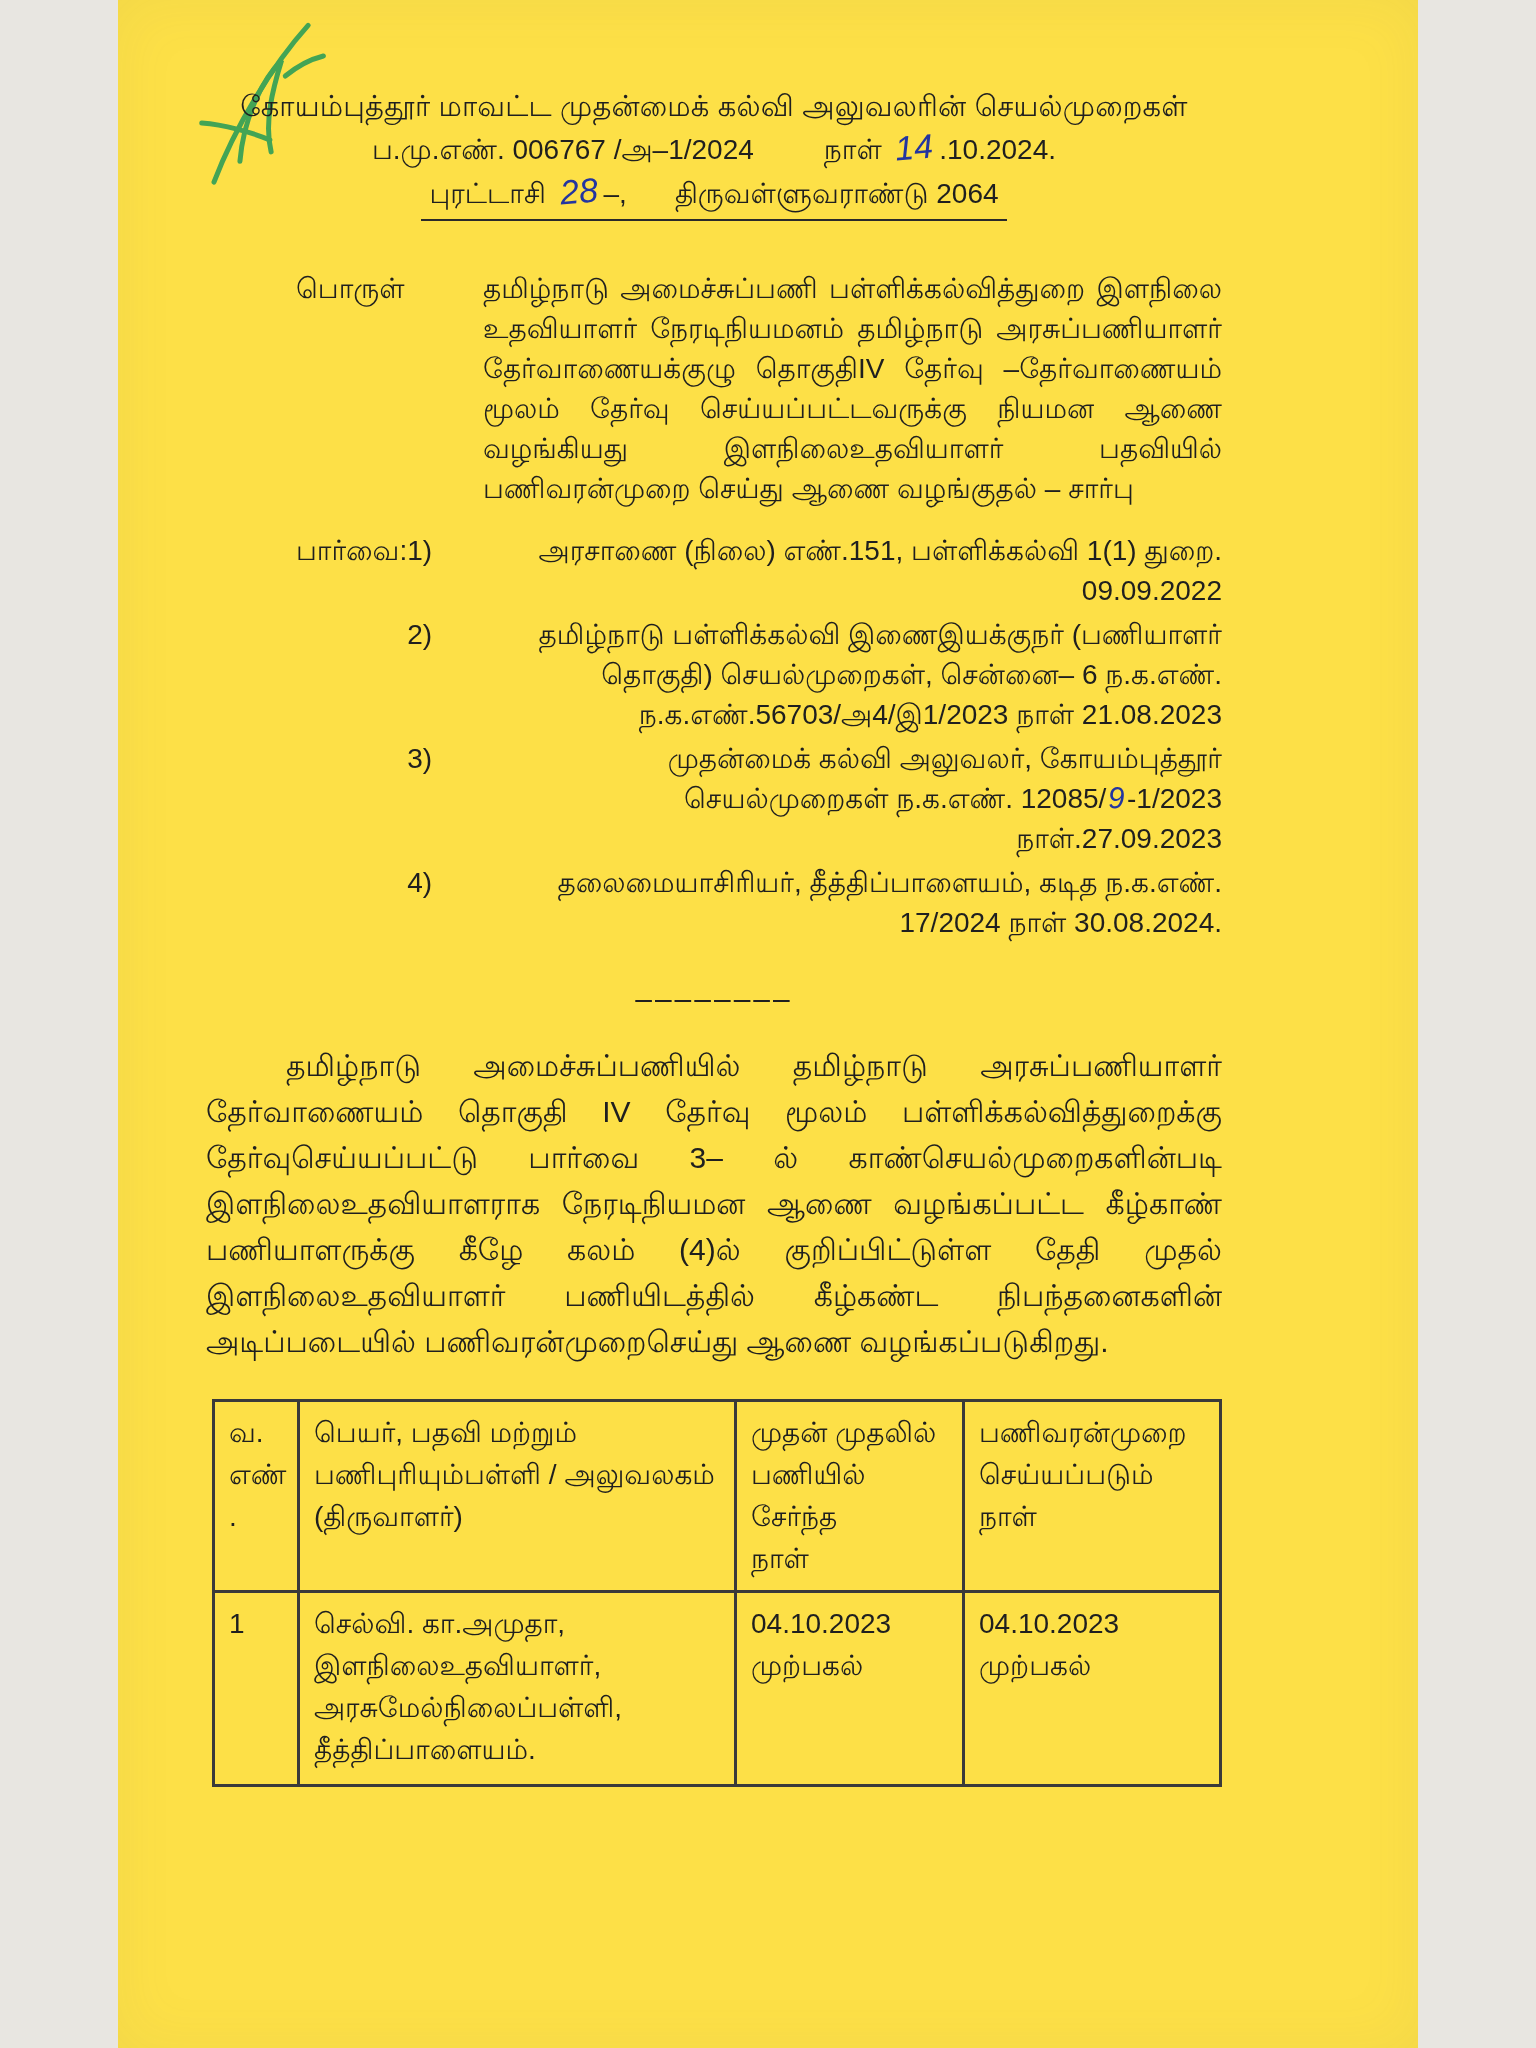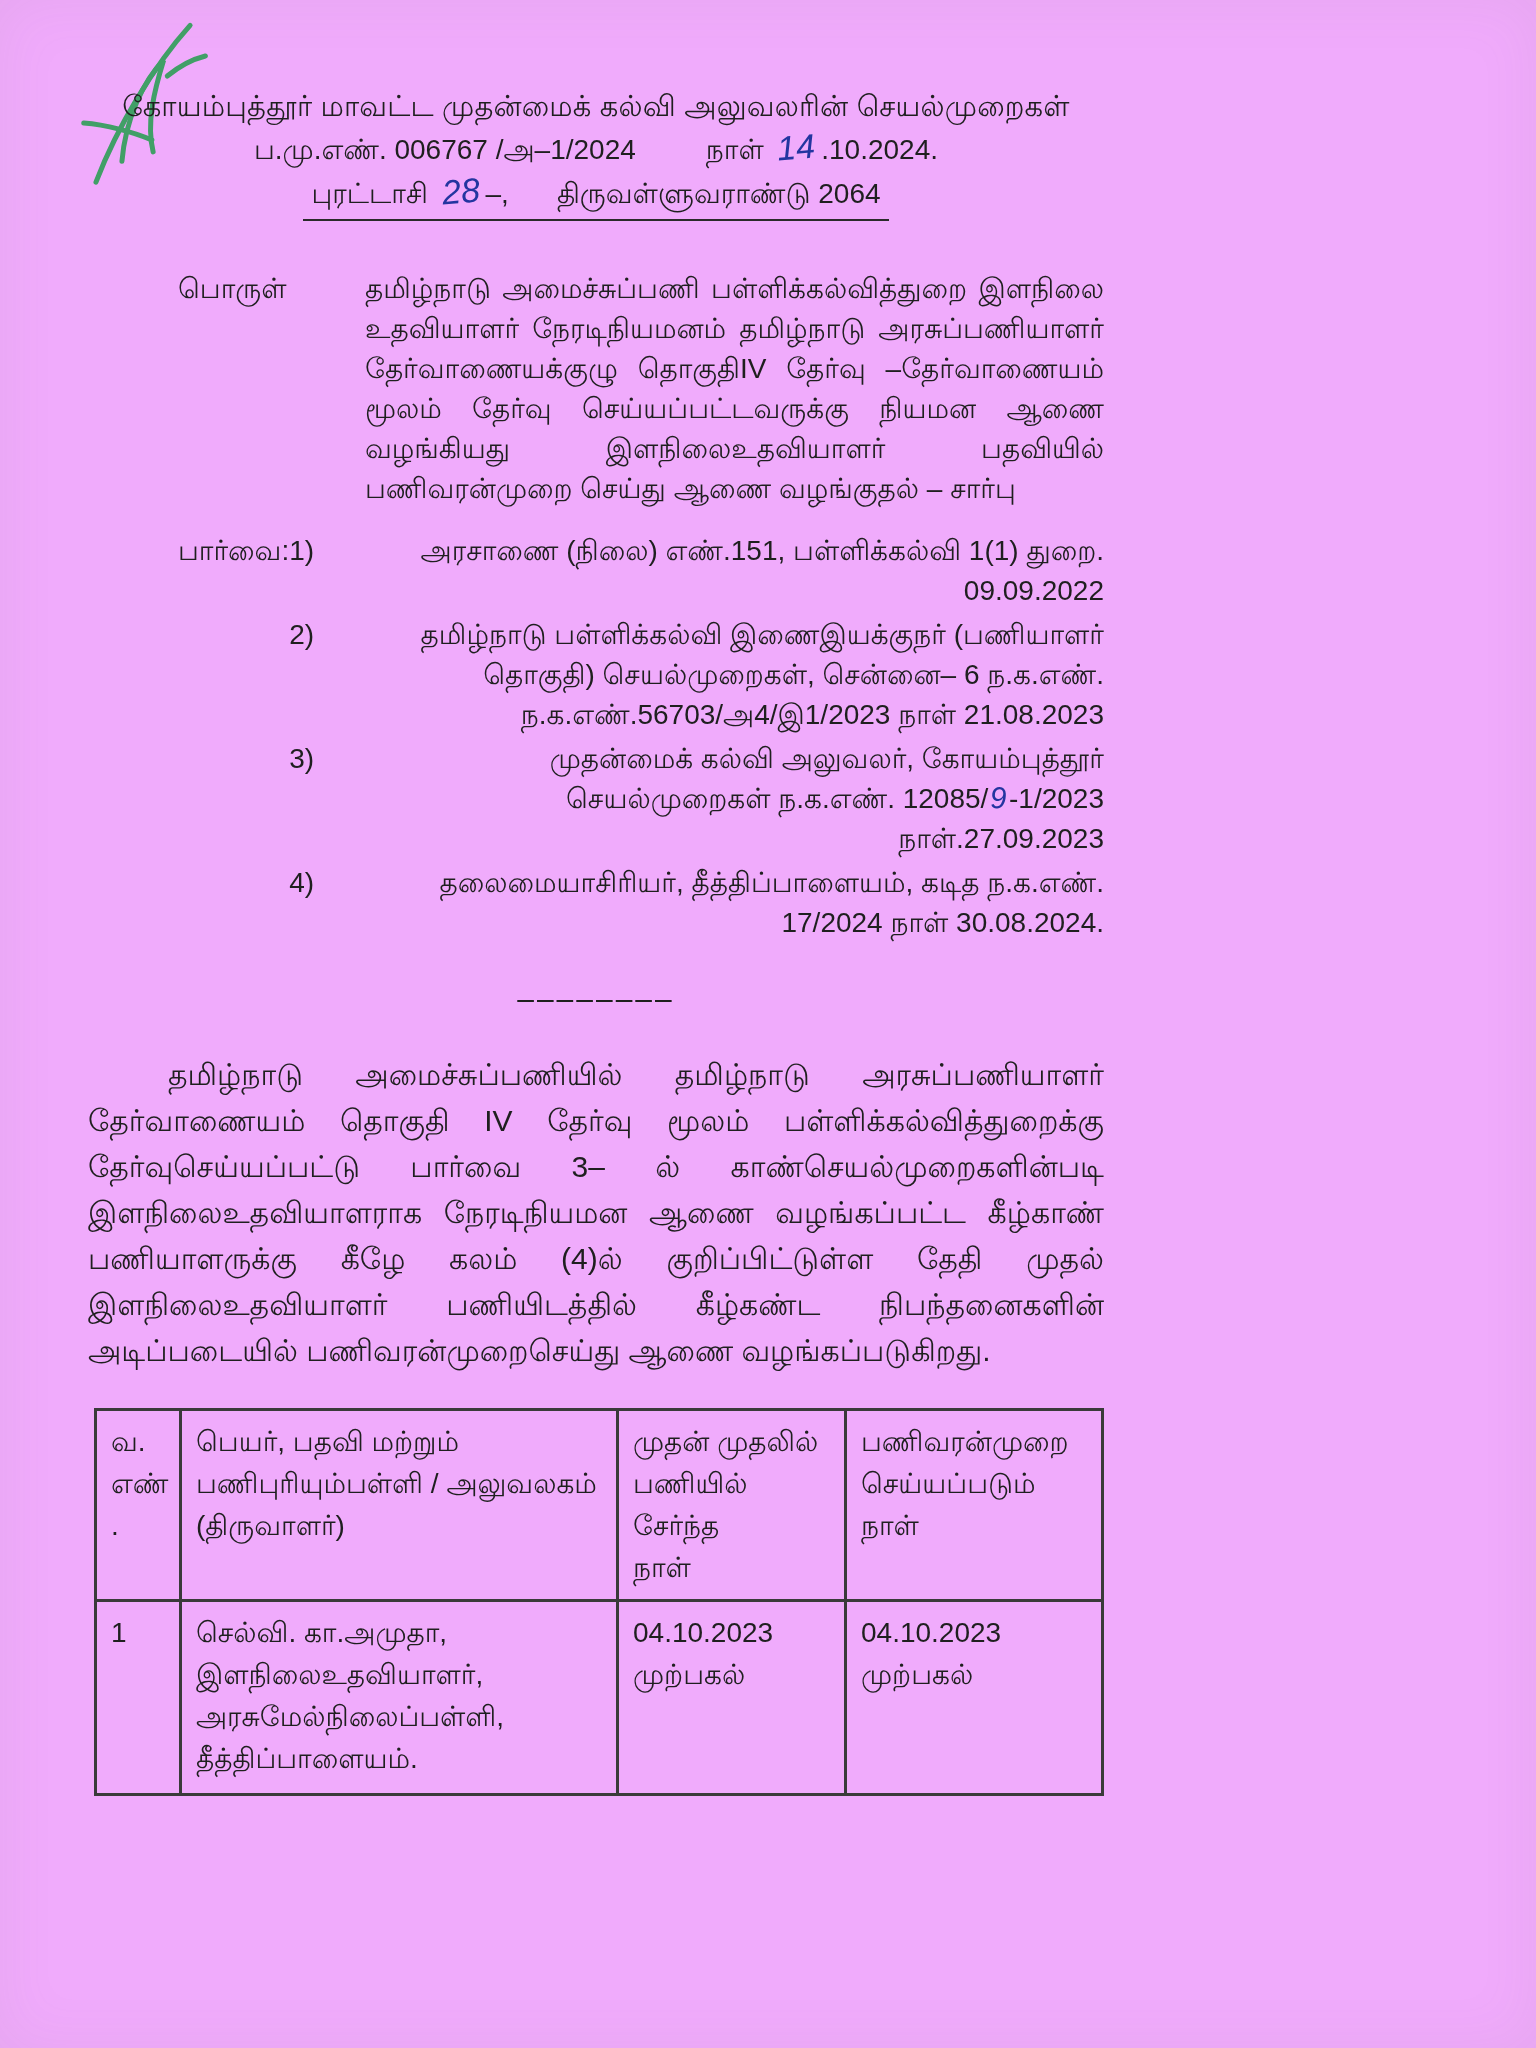--- a/index.html
+++ b/index.html
@@ -1,22 +1,22 @@
 <!DOCTYPE html>
 <html><head>
 <meta charset="utf-8">
 <style>
   * { margin: 0; padding: 0; box-sizing: border-box; }
   html, body { background: #e8e6e1; }
   .page {
     position: relative;
-    width: 1536px;
+    width: 1300px;
     height: 2048px;
     margin: 0 auto;
-    background: #f0abfc;
+    background: #fde047;
     color: #1f1f1f;
     font-family: "Liberation Sans", "DejaVu Sans", sans-serif;
     overflow: hidden;
     box-shadow: inset 0 0 60px rgba(120,110,90,0.08);
   }
   .doc {
     position: absolute;
     left: 88px;
     top: 84px;
     width: 1016px;
@@ -67,21 +67,21 @@
   .refs-row .side-label { flex: 0 0 200px; }
   .ref-body { flex: 1; padding-left: 65px; }
   .ref-text { flex: 1; text-align: right; }
   .separator-line {
     margin-top: 30px;
     text-align: center;
     letter-spacing: 3px;
     font-size: 30px;
   }
   .body-para {
-    margin-top: 31px;
+    margin-top: 22px;
     font-size: 30px;
     line-height: 46px;
     text-align: justify;
     text-indent: 80px;
   }
   table.tbl {
     margin-top: 34px;
     margin-left: 6px;
     width: 1007px;
     border-collapse: collapse;

